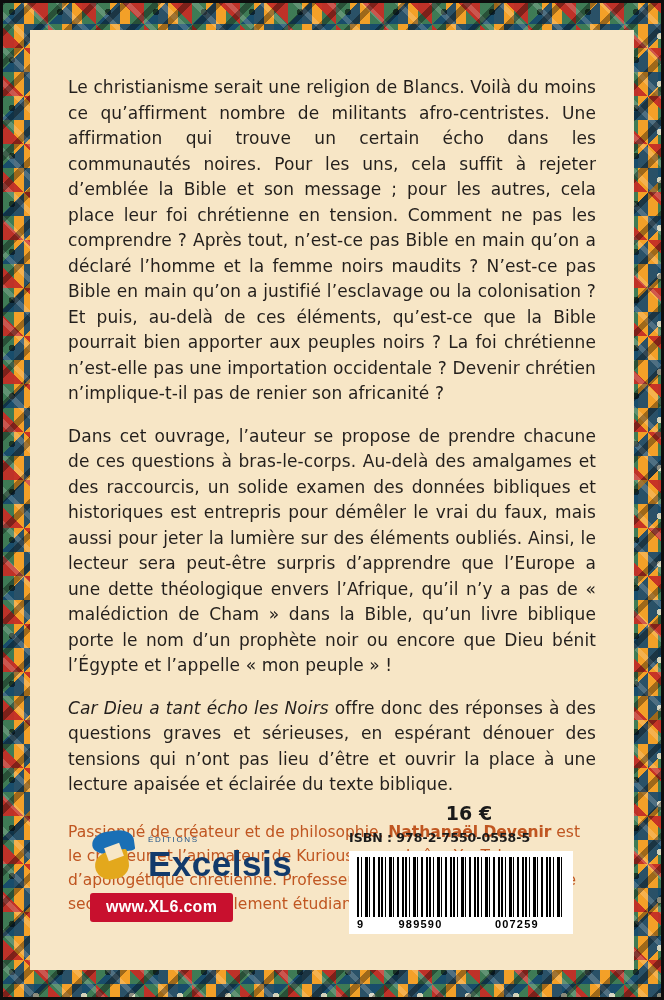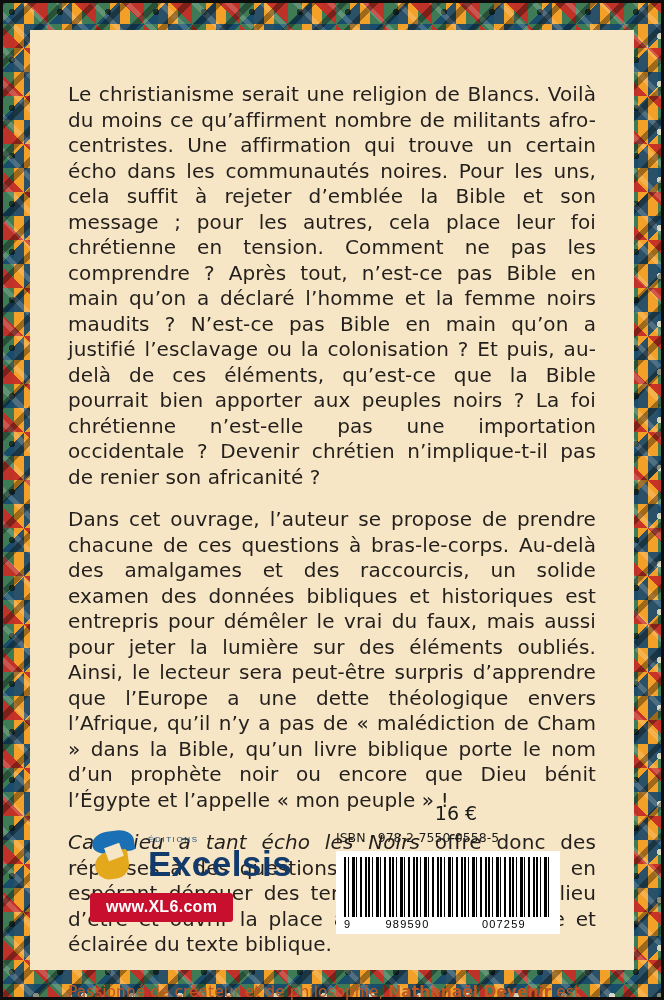--- a/index.html
+++ b/index.html
@@ -75,25 +75,25 @@
     height: 940px;
     background: #f7e6c6;
     box-sizing: border-box;
     padding: 40px 38px 20px 38px;
   }
 
   
   .blurb {
     color: #231f1c;
     font-family: "DejaVu Sans", sans-serif;
-    font-size: 20px;
+    font-size: 17px;
     line-height: 25.5px;
     text-align: justify;
     letter-spacing: 0.1px;
-    margin: 12px 0 17px 0;
+    margin: 5px 0 17px 0;
   }
   .blurb .title-italic {
     font-style: italic;
   }
   .author-note {
     color: #c05621;
     font-family: "DejaVu Sans", sans-serif;
     font-size: 15.5px;
     line-height: 24px;
     text-align: left;
@@ -185,24 +185,25 @@
     font-weight: bold;
     font-size: 16px;
     padding: 5px 16px 6px 16px;
     border-radius: 3px;
     letter-spacing: 0.3px;
   }
 
   
   .commerce {
     position: absolute;
-    right: 28px;
+    right: 15px;
     bottom: 14px;
     width: 240px;
     text-align: left;
+    font-weight: bold;
   }
   .price {
     text-align: center;
     font-family: "DejaVu Sans", sans-serif;
     font-size: 19px;
     color: #1a1a1a;
     margin-bottom: 6px;
   }
   .isbn {
     font-family: "DejaVu Sans", sans-serif;

